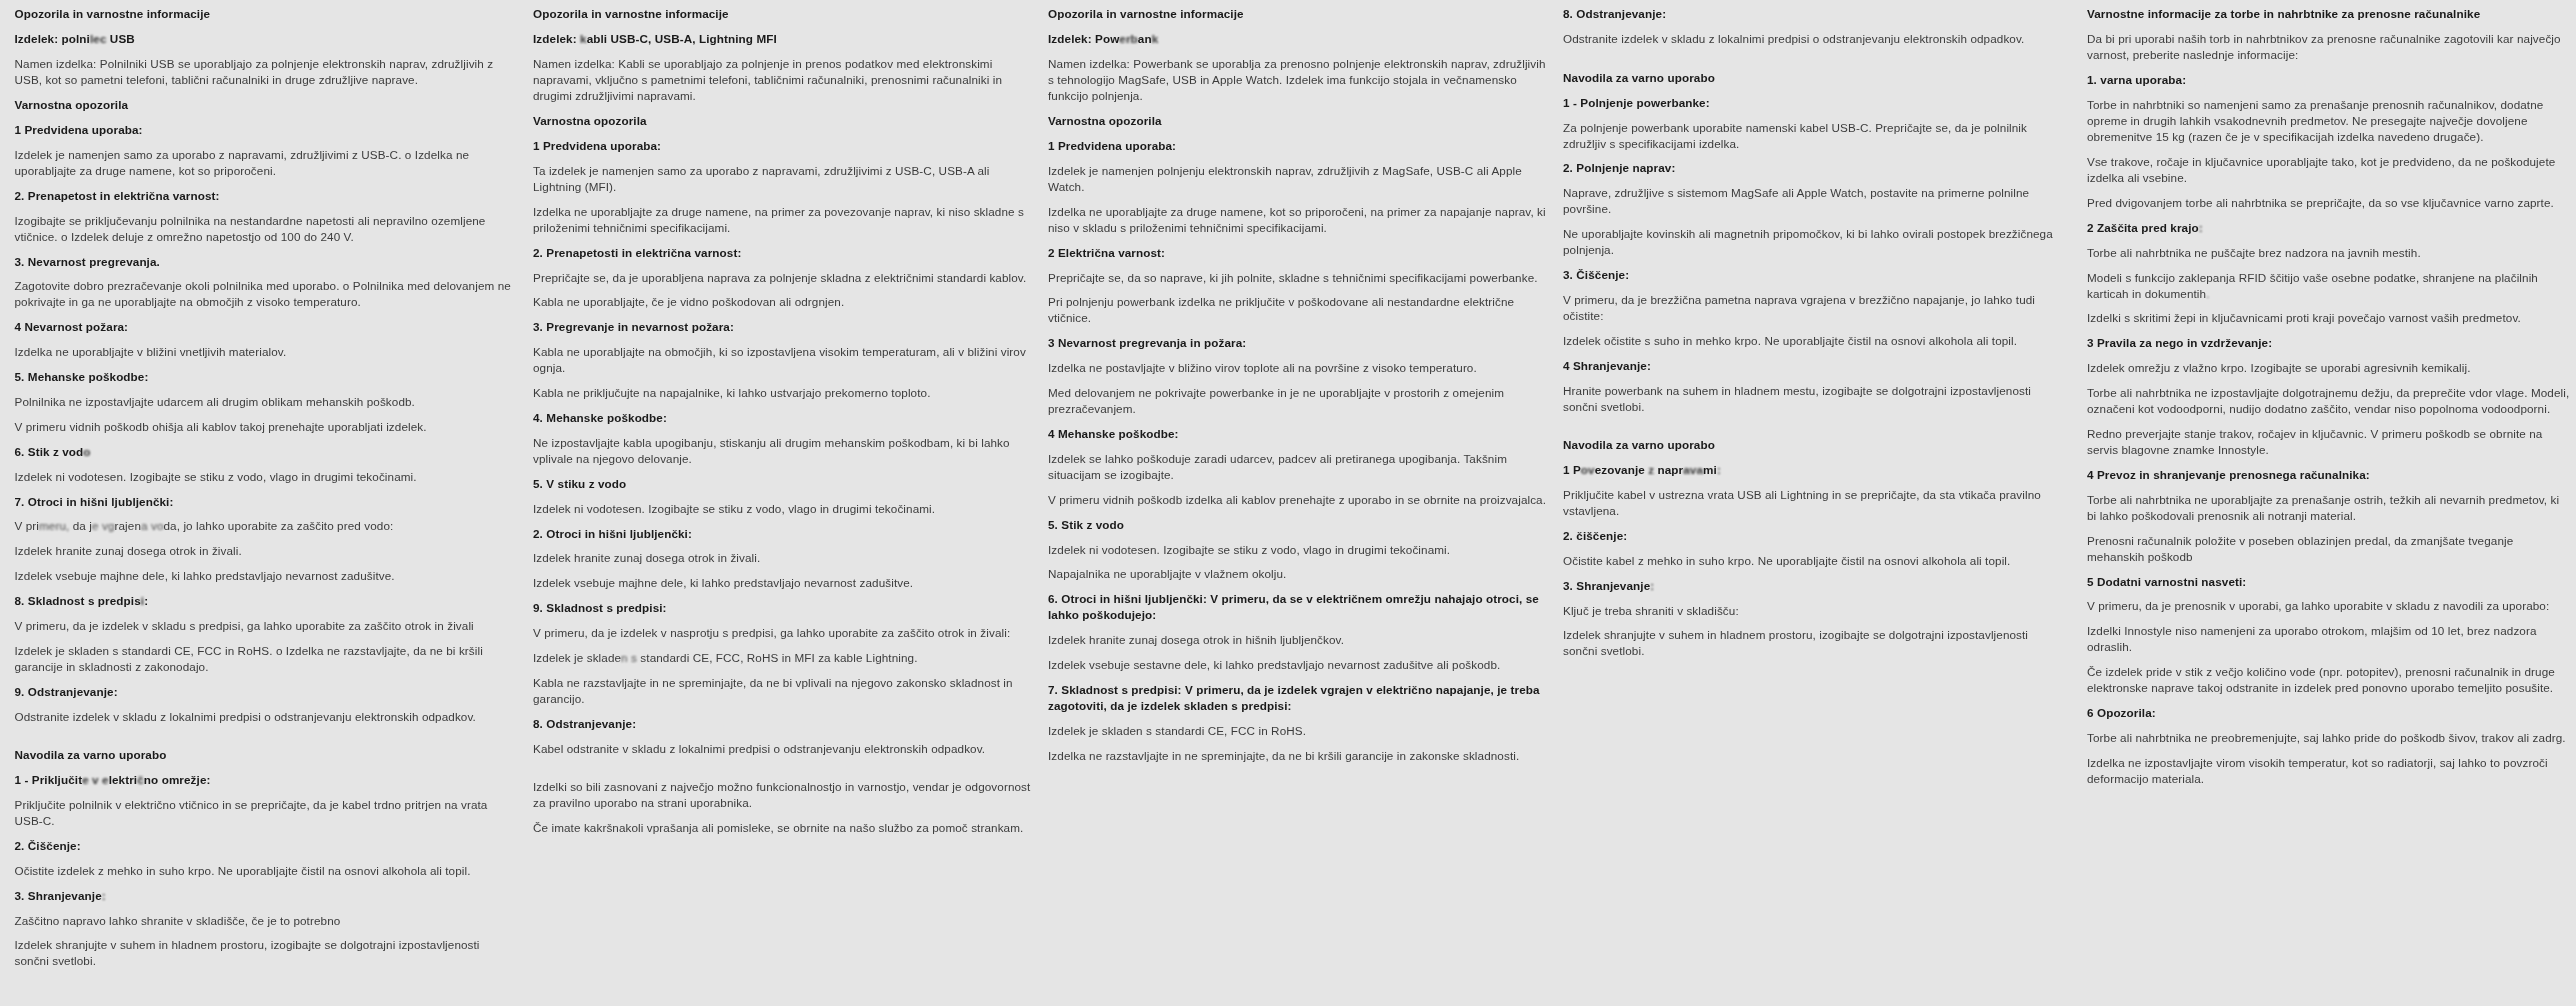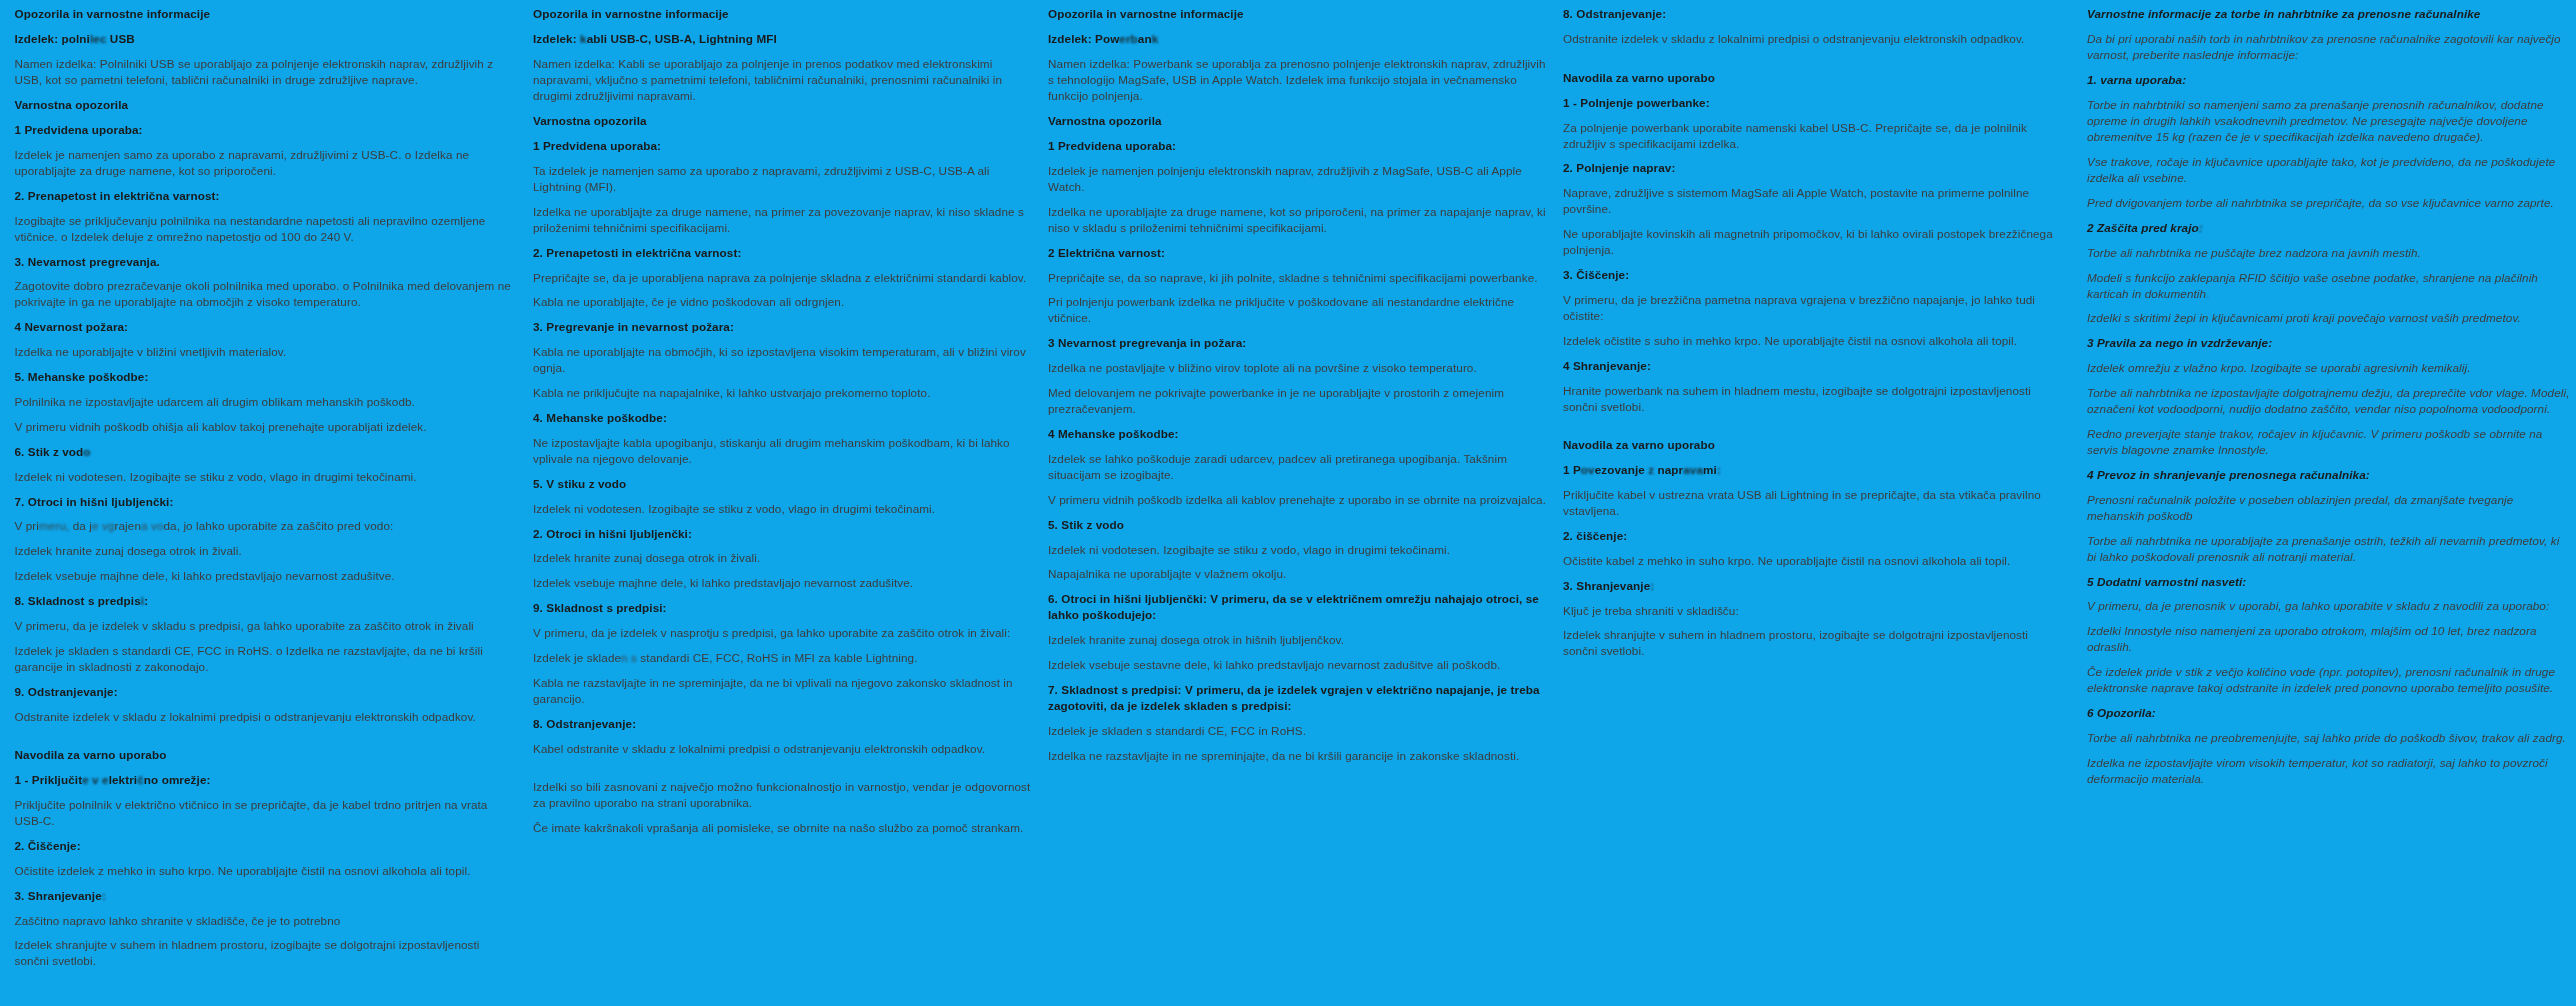--- a/index.html
+++ b/index.html
@@ -1,21 +1,21 @@
 <!DOCTYPE html>
 <html style="font-size:13px"><head>
 <meta charset="utf-8">
 <style>
   html,body{margin:0;padding:0}
   body{
     width:2576px;height:1006px;position:relative;overflow:hidden;
     background:#ffffff;
     font-family:"Liberation Sans","DejaVu Sans",sans-serif;
   }
-  .page{position:absolute;inset:0;background:#0ea5e9}
+  .page{position:absolute;inset:0;background:#e5e5e5}
   .col{position:absolute;top:6.4px}
   .blk{font-size:11.7px;line-height:16px;margin:0 0 8.9px 0;color:#3c3c3c;letter-spacing:0.1px}
   .h1,.h2{font-weight:700;color:#1a1a1a}
   .gap{margin-top:22.5px}
   .sm{filter:blur(1.3px);opacity:.88}
 </style>
 </head>
 <body>
 
 <main class="page">
@@ -128,38 +128,38 @@
       <div class="blk p">Hranite powerbank na suhem in hladnem mestu, izogibajte se dolgotrajni izpostavljenosti sončni svetlobi.</div>
       <div class="blk h2 gap">Navodila za varno uporabo</div>
       <div class="blk h2">1 P<span class="sm">ov</span>ezovanje <span class="sm">z</span> napr<span class="sm">ava</span>mi<span class="sm">:</span></div>
       <div class="blk p">Priključite kabel v ustrezna vrata USB ali Lightning in se prepričajte, da sta vtikača pravilno vstavljena.</div>
       <div class="blk h2">2. čiščenje:</div>
       <div class="blk p">Očistite kabel z mehko in suho krpo. Ne uporabljajte čistil na osnovi alkohola ali topil.</div>
       <div class="blk h2">3. Shranjevanje<span class="sm">:</span></div>
       <div class="blk p">Ključ je treba shraniti v skladišču:</div>
       <div class="blk p">Izdelek shranjujte v suhem in hladnem prostoru, izogibajte se dolgotrajni izpostavljenosti sončni svetlobi.</div>
     </section>
-    <section class="col" style="left: 2087px; width: 483px; font-style: italic;">
+    <section class="col" style="left: 2087px; width: 483px;">
       <div class="blk h1">Varnostne informacije za torbe in nahrbtnike za prenosne računalnike</div>
       <div class="blk p">Da bi pri uporabi naših torb in nahrbtnikov za prenosne računalnike zagotovili kar največjo varnost, preberite naslednje informacije:</div>
       <div class="blk h2">1. varna uporaba:</div>
       <div class="blk p">Torbe in nahrbtniki so namenjeni samo za prenašanje prenosnih računalnikov, dodatne opreme in drugih lahkih vsakodnevnih predmetov. Ne presegajte največje dovoljene obremenitve 15 kg (razen če je v specifikacijah izdelka navedeno drugače).</div>
       <div class="blk p">Vse trakove, ročaje in ključavnice uporabljajte tako, kot je predvideno, da ne poškodujete izdelka ali vsebine.</div>
       <div class="blk p">Pred dvigovanjem torbe ali nahrbtnika se prepričajte, da so vse ključavnice varno zaprte.</div>
       <div class="blk h2">2 Zaščita pred krajo<span class="sm">:</span></div>
       <div class="blk p">Torbe ali nahrbtnika ne puščajte brez nadzora na javnih mestih.</div>
       <div class="blk p">Modeli s funkcijo zaklepanja RFID ščitijo vaše osebne podatke, shranjene na plačilnih karticah in dokumentih<span class="sm">.</span></div>
       <div class="blk p">Izdelki s skritimi žepi in ključavnicami proti kraji povečajo varnost vaših predmetov.</div>
       <div class="blk h2">3 Pravila za nego in vzdrževanje:</div>
       <div class="blk p">Izdelek omrežju z vlažno krpo. Izogibajte se uporabi agresivnih kemikalij.</div>
       <div class="blk p">Torbe ali nahrbtnika ne izpostavljajte dolgotrajnemu dežju, da preprečite vdor vlage. Modeli, označeni kot vodoodporni, nudijo dodatno zaščito, vendar niso popolnoma vodoodporni.</div>
       <div class="blk p">Redno preverjajte stanje trakov, ročajev in ključavnic. V primeru poškodb se obrnite na servis blagovne znamke Innostyle.</div>
       <div class="blk h2">4 Prevoz in shranjevanje prenosnega računalnika:</div>
+      <div class="blk p">Torbe ali nahrbtnika ne uporabljajte za prenašanje ostrih, težkih ali nevarnih predmetov, ki bi lahko poškodovali prenosnik ali notranji material.</div>
       <div class="blk p">Prenosni računalnik položite v poseben oblazinjen predal, da zmanjšate tveganje mehanskih poškodb</div>
-      <div class="blk p">Torbe ali nahrbtnika ne uporabljajte za prenašanje ostrih, težkih ali nevarnih predmetov, ki bi lahko poškodovali prenosnik ali notranji material.</div>
       <div class="blk h2">5 Dodatni varnostni nasveti:</div>
       <div class="blk p">V primeru, da je prenosnik v uporabi, ga lahko uporabite v skladu z navodili za uporabo:</div>
       <div class="blk p">Izdelki Innostyle niso namenjeni za uporabo otrokom, mlajšim od 10 let, brez nadzora odraslih.</div>
       <div class="blk p">Če izdelek pride v stik z večjo količino vode (npr. potopitev), prenosni računalnik in druge elektronske naprave takoj odstranite in izdelek pred ponovno uporabo temeljito posušite.</div>
       <div class="blk h2">6 Opozorila:</div>
       <div class="blk p">Torbe ali nahrbtnika ne preobremenjujte, saj lahko pride do poškodb šivov, trakov ali zadrg.</div>
       <div class="blk p">Izdelka ne izpostavljajte virom visokih temperatur, kot so radiatorji, saj lahko to povzroči deformacijo materiala.</div>
     </section>
   </main>
 

